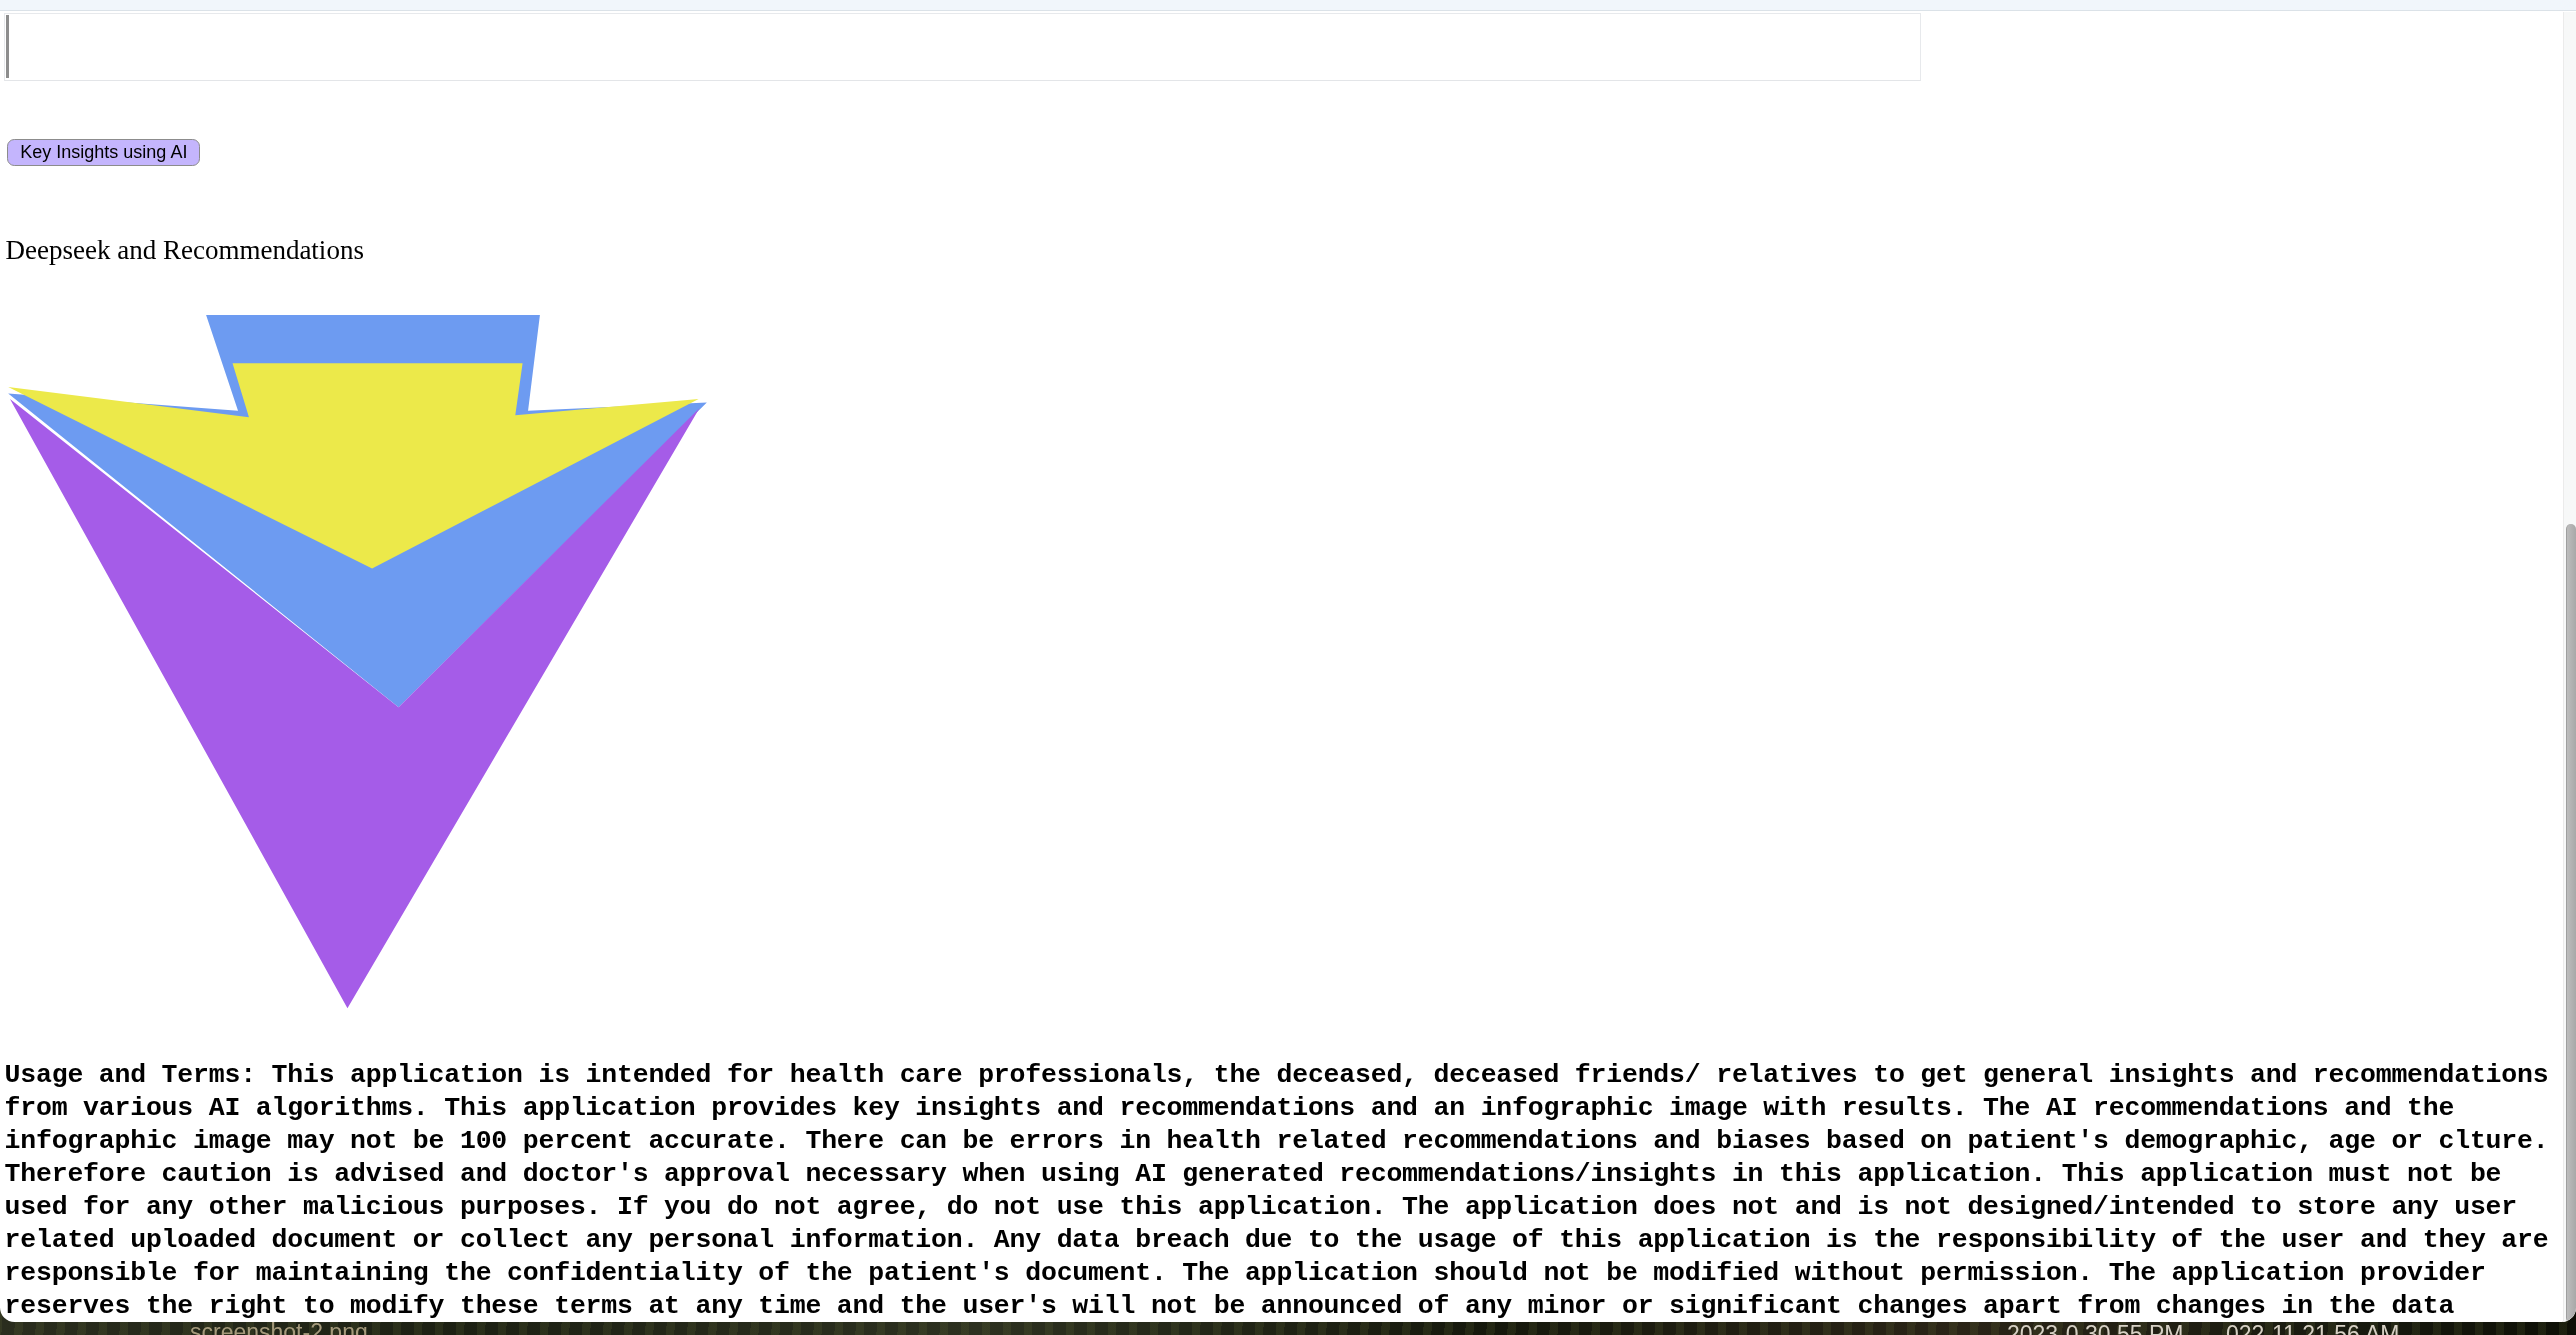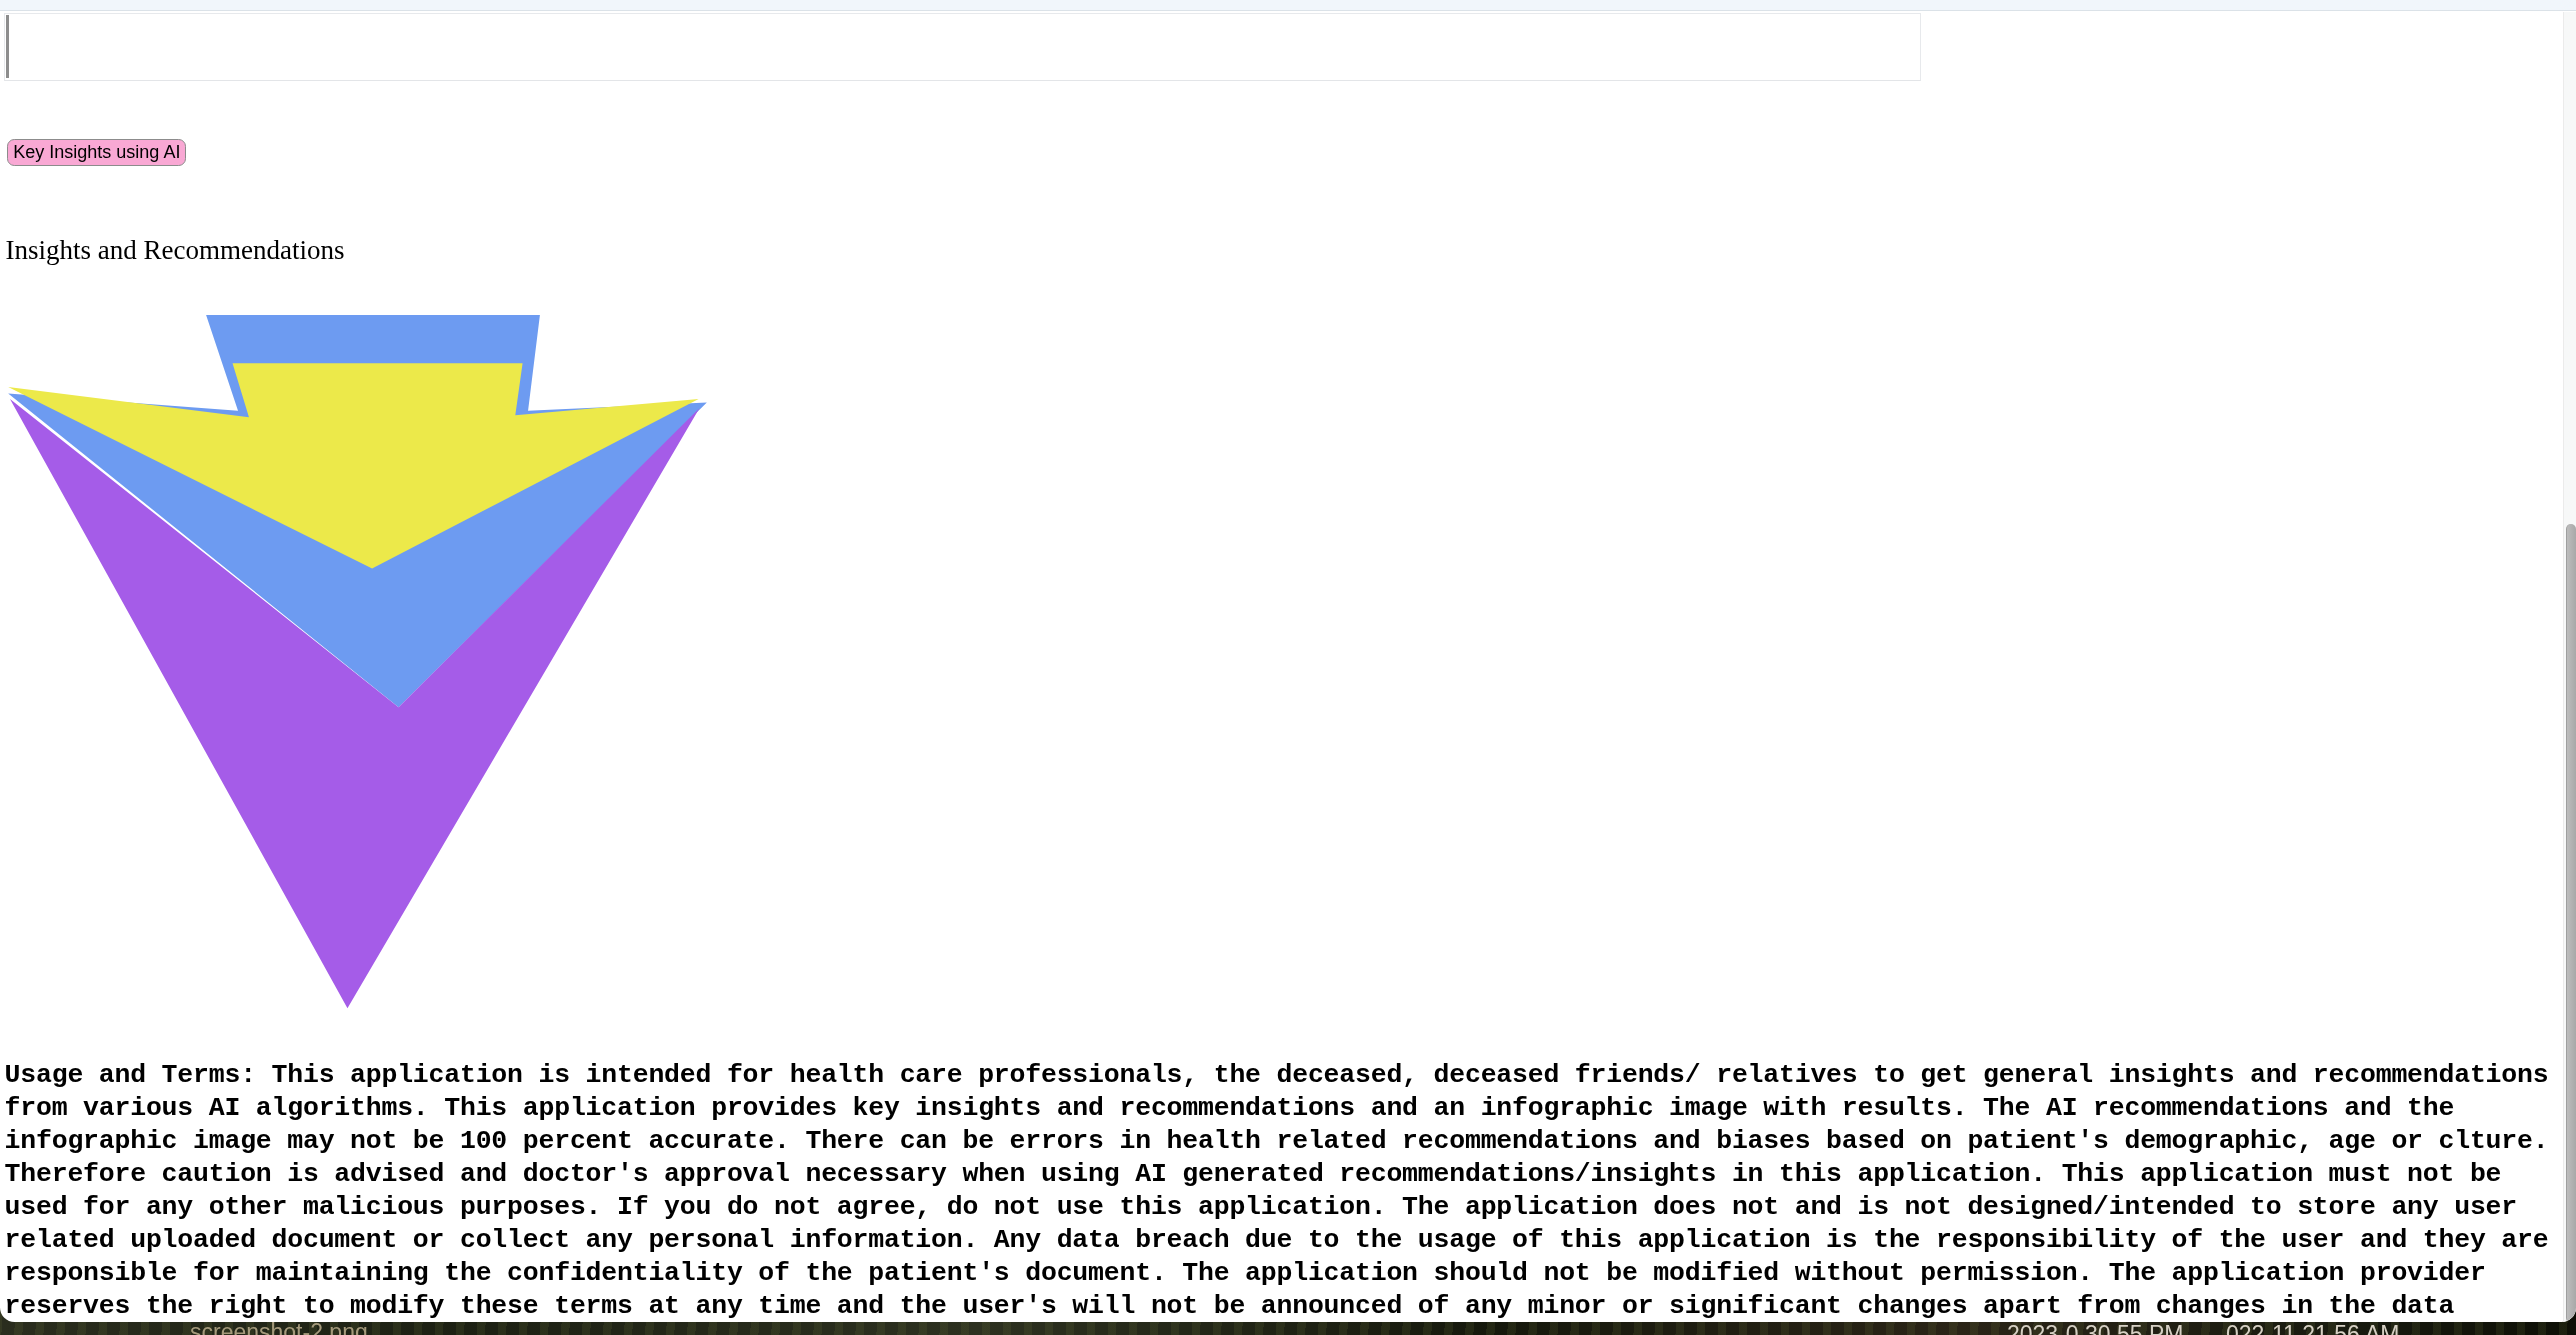--- a/index.html
+++ b/index.html
@@ -40,21 +40,21 @@
     font-family: "Liberation Sans", sans-serif; font-size: 22px; color: #000;
   }
   .caret-bar {
     position: absolute; left: 5.5px; top: 14.6px; width: 3.6px; height: 63px;
     background: #8d8d8d;
   }
 
   
   .ai-btn {
     position: absolute; left: 7.3px; top: 139px; height: 27px;
-    padding: 0 5px; background: #f9a8d4; border: 1.4px solid #8c8c8c;
+    padding: 0 12px; background: #c4b5fd; border: 1.4px solid #8c8c8c;
     border-radius: 7.3px; font-family: "Liberation Sans", sans-serif;
     font-size: 18px; color: #000; cursor: pointer; white-space: nowrap;
   }
 
   
   .results-heading {
     position: absolute; left: 5.5px; top: 235px;
     font-family: "Liberation Serif", serif; font-size: 27px; font-weight: 400; color: #000;
   }
 
@@ -91,21 +91,21 @@
 
   <div class="window">
 
     <div class="topbar"></div>
 
     <textarea class="doc-input" style=""></textarea>
     <div class="caret-bar"></div>
 
     <button class="ai-btn">Key Insights using AI</button>
 
-    <div class="results-heading">Insights and Recommendations</div>
+    <div class="results-heading">Deepseek and Recommendations</div>
 
     <svg class="arrow-img" viewBox="0 0 766 762" xmlns="http://www.w3.org/2000/svg">
       <polygon points="217,0 583,0 570,105 766,96 428,430 0,86 252,105" fill="#6d9bf1"></polygon>
       <polygon points="246,53 564,53 556,110 757,92 399,278 0,79 264,112" fill="#ece94a"></polygon>
       <polygon points="2,92 428,430 758,102 372,760" fill="#a55ce8"></polygon>
     </svg>
 
     <p class="terms">Usage and Terms: This application is intended for health care professionals, the deceased, deceased friends/ relatives to get general insights and recommendations from various AI algorithms. This application provides key insights and recommendations and an infographic image with results. The AI recommendations and the infographic image may not be 100 percent accurate. There can be errors in health related recommendations and biases based on patient's demographic, age or clture. Therefore caution is advised and doctor's approval necessary when using AI generated recommendations/insights in this application. This application must not be used for any other malicious purposes. If you do not agree, do not use this application. The application does not and is not designed/intended to store any user related uploaded document or collect any personal information. Any data breach due to the usage of this application is the responsibility of the user and they are responsible for maintaining the confidentiality of the patient's document. The application should not be modified without permission. The application provider reserves the right to modify these terms at any time and the user's will not be announced of any minor or significant changes apart from changes in the data collection policy. The insights, recommendations and the recommendation image are provided by Deepseek and Stable diffusion AI. A doctor's approval and consent of these insights/recommendations/use of the image, is necessary and a must for the deceased or any other relative/friend using this application. If the user wants to independently use the application's recommendations/insights and the image, they assume all the risks associated with AI generated insights.</p>
 
     <div class="scroll-track"></div>

